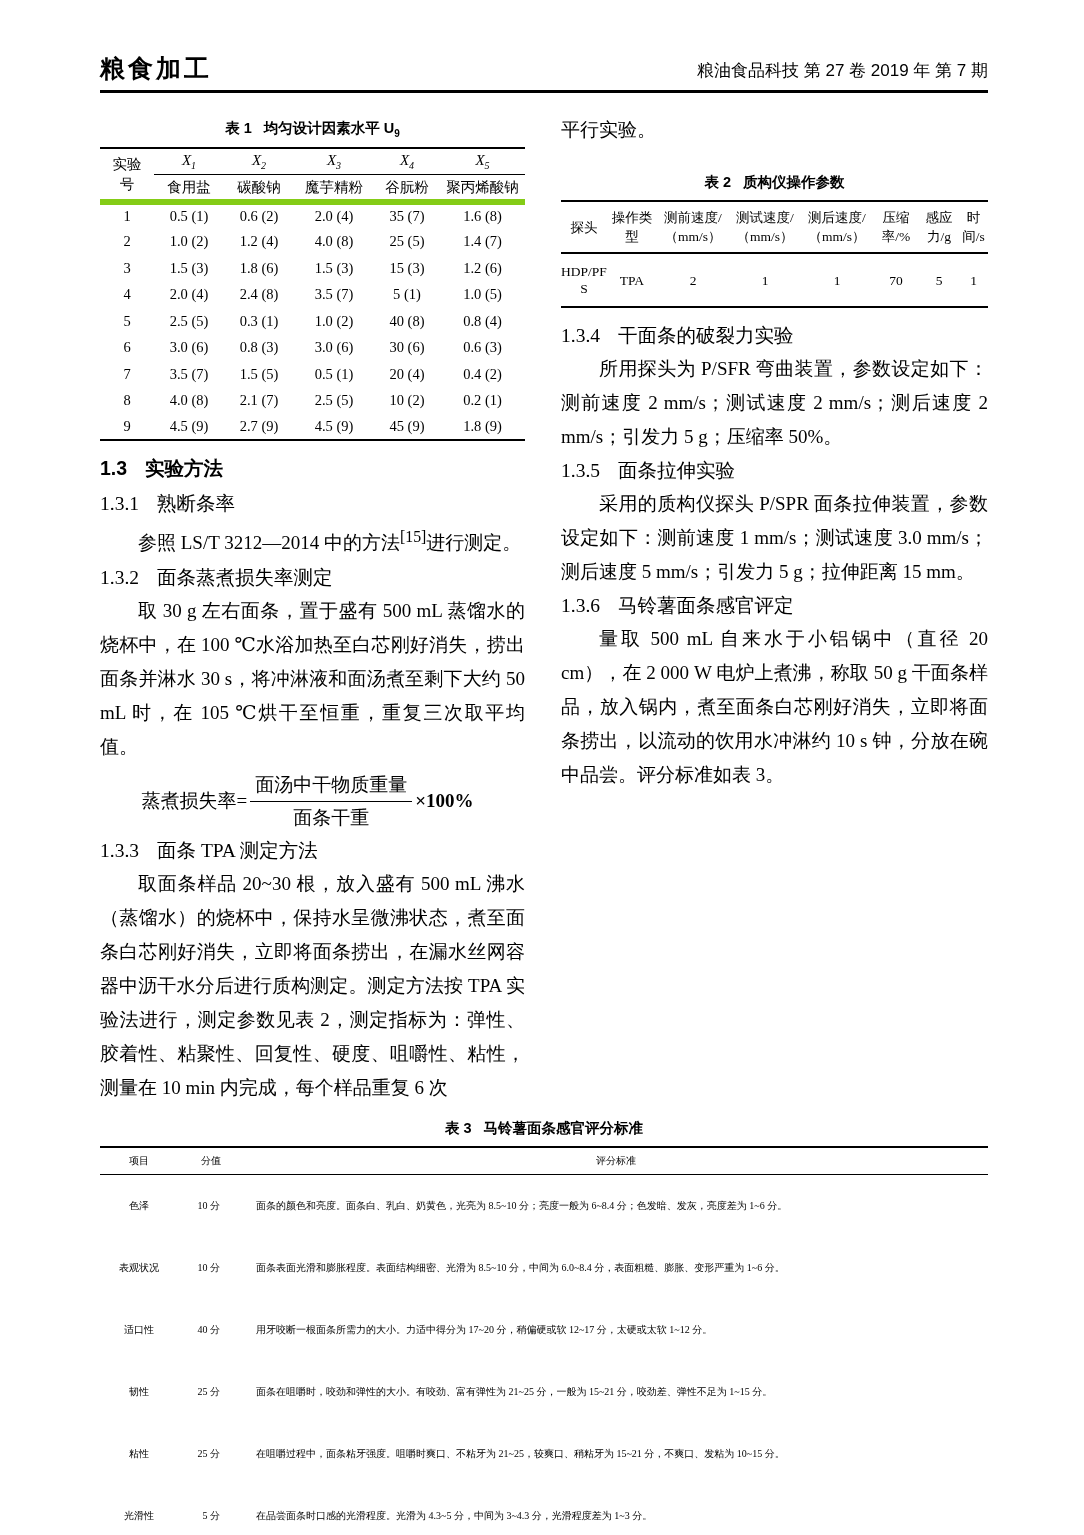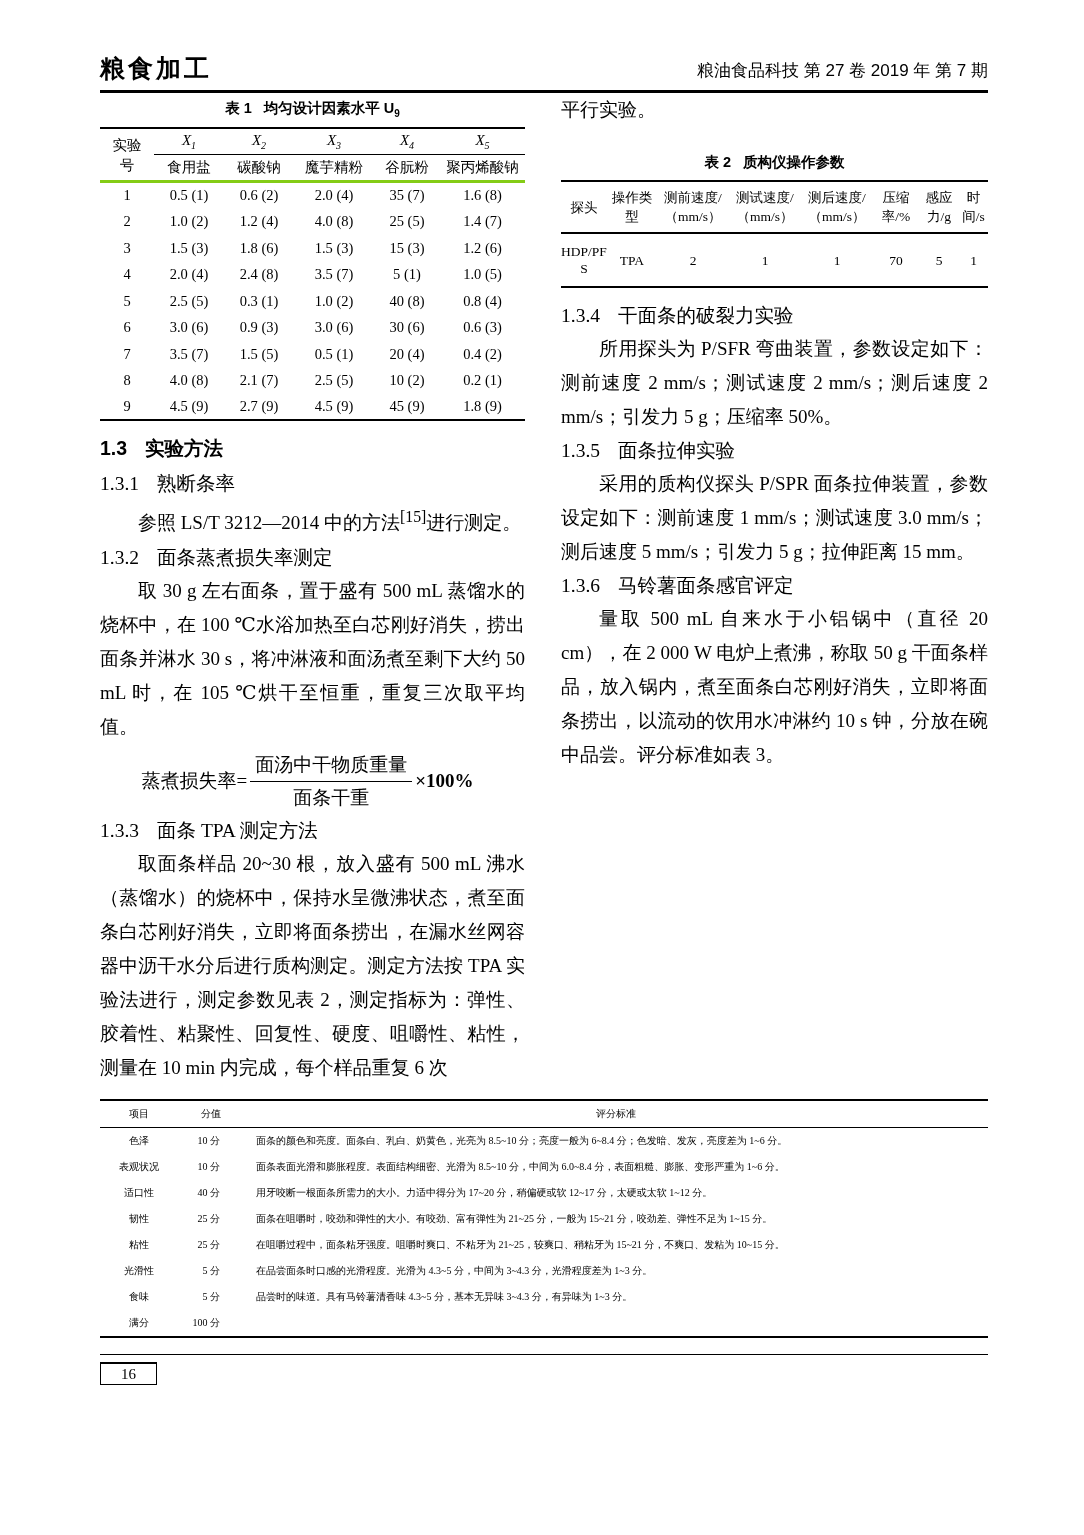--- a/index.html
+++ b/index.html
@@ -14,21 +14,21 @@
 
   
   .runhead {
     display:flex; justify-content:space-between; align-items:flex-end;
     border-bottom:3px solid #000; padding-bottom:5px;
   }
   .brand { font-family:"Liberation Sans","DejaVu Sans",sans-serif; font-weight:bold; font-size:25px; letter-spacing:3px; }
   .journal { font-family:"Liberation Sans","DejaVu Sans",sans-serif; font-size:17px; padding-bottom:3px; }
 
   
-  .cols { display:flex; gap:36px; }
+  .cols { display:flex; gap:36px; margin-top:20px; }
   .col-left  { width:425px; }
   .col-right { width:427px; }
 
   
   .tbl-caption {
     text-align:center; font-weight:bold; font-size:14.5px;
     font-family:"Liberation Sans","DejaVu Sans",sans-serif;
     margin-top:6px;
   }
   .cap-label { margin-right:12px; }
@@ -39,21 +39,21 @@
   .t1 {
     width:100%; margin-top:8px;
     border-top:2.5px solid #000; border-bottom:2.5px solid #000;
     font-size:14.5px; text-align:center; table-layout:fixed;
   }
   .t1 th { font-weight:normal; }
   .t1 .xh { border-bottom:1.5px solid #000; height:27px; font-size:15px; }
   .t1 .xh i { font-family:"Liberation Serif",serif; font-style:italic; }
   .t1 .xh sub { font-size:10px; font-style:italic; }
   .t1 .corner { line-height:20px; font-size:14.5px; }
-  .t1 thead { border-bottom:3px solid #84cc16; }
+  .t1 thead { border-bottom:6px solid #84cc16; }
   .t1 .nh { height:27px; }
   .t1 tbody td { height:26.5px; }
 
   
   .t2 {
     width:100%; margin-top:8px;
     border-top:2.5px solid #000; border-bottom:2.5px solid #000;
     font-size:13.5px; text-align:center; table-layout:fixed;
   }
   .t2 th { font-weight:normal; padding:6px 0; line-height:19px; border-bottom:2px solid #000; }
@@ -80,21 +80,21 @@
   .f-rhs { font-weight:bold; }
 
   
   .t3wrap { margin-top:14px; }
   .t3 {
     width:100%; margin-top:8px;
     border-top:2.5px solid #000; border-bottom:2.5px solid #000;
     font-size:10px; table-layout:fixed;
   }
   .t3 th { font-weight:normal; border-bottom:1.5px solid #000; padding:6px 0; text-align:center; }
-  .t3 td { vertical-align:top; padding:2px 0; line-height:22px; }
+  .t3 td { vertical-align:top; padding:20px 0; line-height:22px; }
   .t3 .item  { text-align:center; }
   .t3 .score { text-align:right; padding-right:24px; }
   .t3 .crit  { text-align:justify; padding-left:12px; padding-right:6px; }
 
   
   .footrule { border-top:1px solid #000; margin-top:16px; }
   .pagenum {
     display:inline-block; margin-top:7px;
     border:1px solid #000; border-top:2.5px solid #000;
     padding:0 20px; font-size:15px; line-height:20px;
@@ -186,21 +186,21 @@
                 <td>5</td>
                 <td>2.5 (5)</td>
                 <td>0.3 (1)</td>
                 <td>1.0 (2)</td>
                 <td>40 (8)</td>
                 <td>0.8 (4)</td>
               </tr>
         <tr>
                 <td>6</td>
                 <td>3.0 (6)</td>
-                <td>0.9 (3)</td>
+                <td>0.8 (3)</td>
                 <td>3.0 (6)</td>
                 <td>30 (6)</td>
                 <td>0.6 (3)</td>
               </tr>
         <tr>
                 <td>7</td>
                 <td>3.5 (7)</td>
                 <td>1.5 (5)</td>
                 <td>0.5 (1)</td>
                 <td>20 (4)</td>
@@ -299,20 +299,23 @@
     <p class="body ind">采用的质构仪探头 P/SPR 面条拉伸装置，参数设定如下：测前速度 1 mm/s；测试速度 3.0 mm/s；测后速度 5 mm/s；引发力 5 g；拉伸距离 15 mm。</p>
 
     <div class="subsec"><span class="num">1.3.6</span><span>马铃薯面条感官评定</span></div>
     <p class="body ind">量取 500 mL 自来水于小铝锅中（直径 20 cm），在 2 000 W 电炉上煮沸，称取 50 g 干面条样品，放入锅内，煮至面条白芯刚好消失，立即将面条捞出，以流动的饮用水冲淋约 10 s 钟，分放在碗中品尝。评分标准如表 3。</p>
 
    </div>
   </div>
 
   
   <div class="t3wrap">
+    <div class="tbl-caption">
+      <span class="cap-label">表 3</span><span>马铃薯面条感官评分标准</span>
+    </div>
 
     <table class="t3">
       <colgroup>
             <col style="width:78px">
             <col style="width:66px">
             <col>
           </colgroup>
       <thead>
         <tr>
           <th>项目</th>

